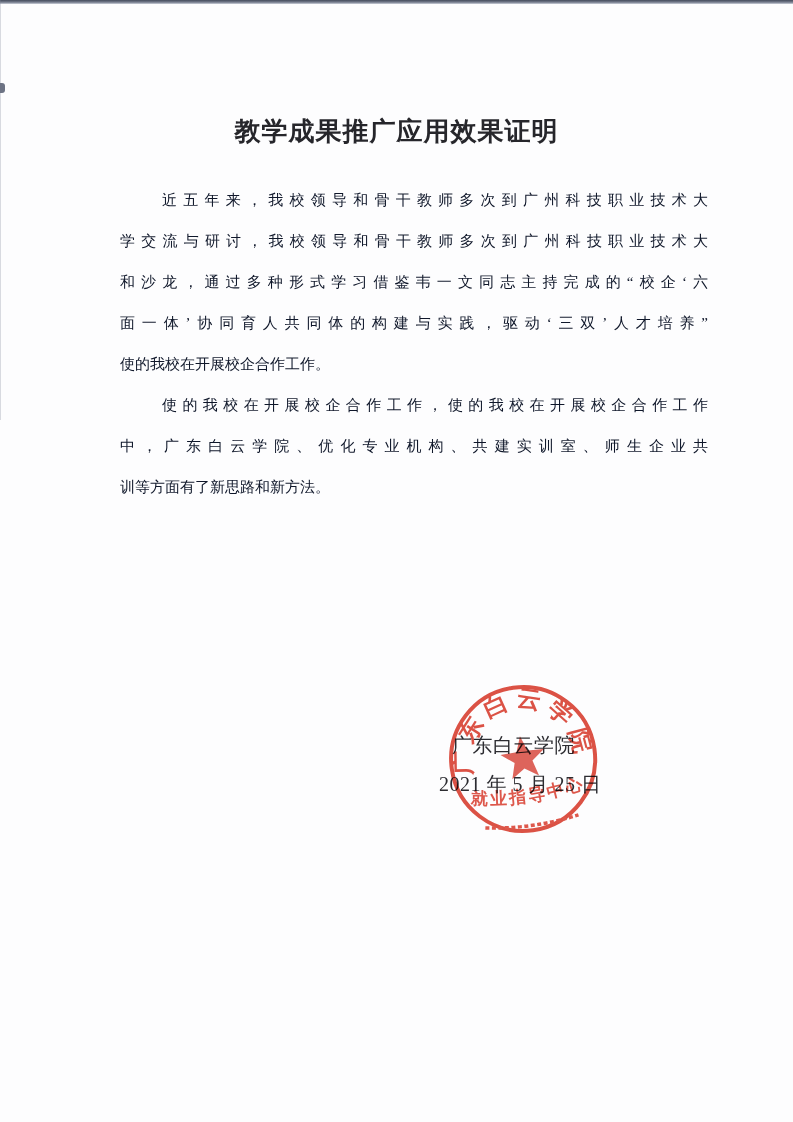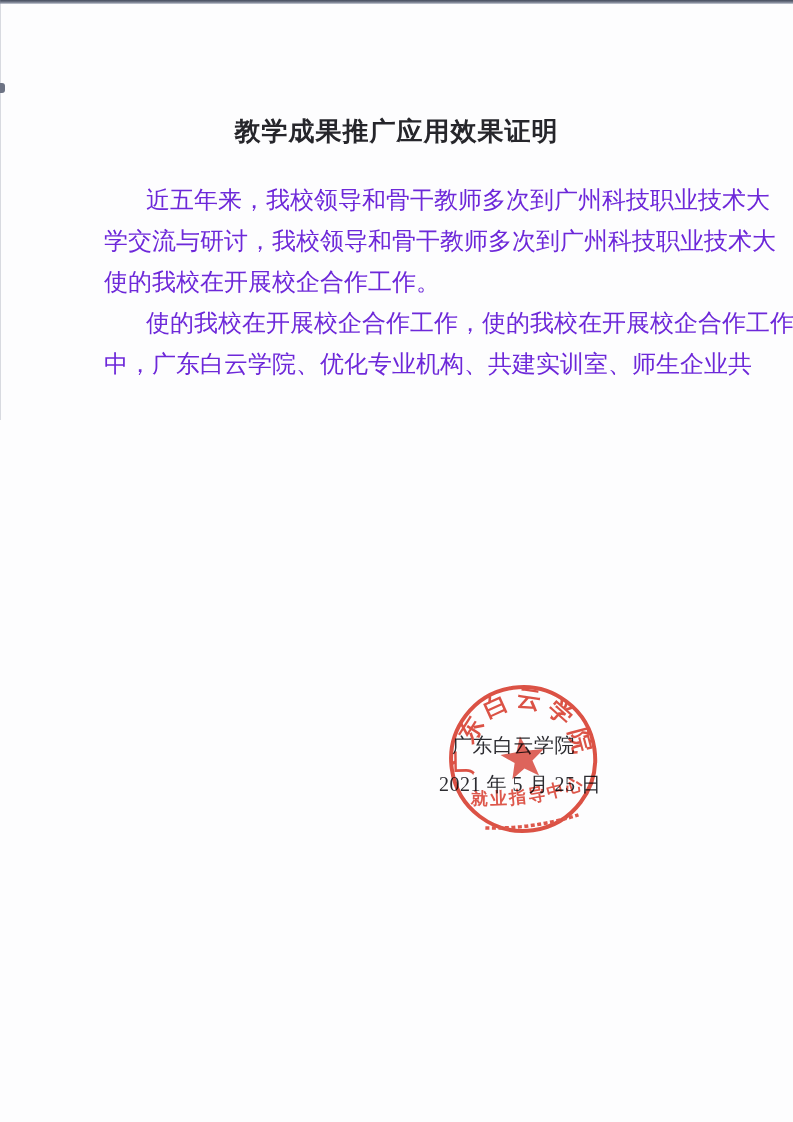--- a/index.html
+++ b/index.html
@@ -37,25 +37,25 @@
     width: 100%; margin: 0;
     text-align: center;
     font-family: Liberation Mono, monospace;
     font-weight: 700;
     font-size: 26px;
     letter-spacing: 1px;
     color: #26262b;
   }
   
   .body-text {
-    position: absolute; top: 180px; left: 104px;
+    position: absolute; top: 180px; left: 120px;
     width: 588px;
-    font-size: 24px;
+    font-size: 15px;
     line-height: 41px;
-    color: #6d28d9;
+    color: #0f172a;
   }
   .para .line {
     text-align: justify;
     text-align-last: justify;
     white-space: nowrap;
   }
   .para .line:first-child { text-indent: 42px; }
   .para .line:last-child { text-align-last: left; }
   
   .sig-org {
@@ -98,25 +98,28 @@
   <div class="scan-top-edge"></div>
   <div class="scan-left-line"></div>
   <div class="scan-speck"></div>
 
   <h1 class="title">教学成果推广应用效果证明</h1>
 
   <div class="body-text">
     <div class="para">
         <div class="line">近五年来，我校领导和骨干教师多次到广州科技职业技术大</div>
         <div class="line">学交流与研讨，我校领导和骨干教师多次到广州科技职业技术大</div>
+        <div class="line">和沙龙，通过多种形式学习借鉴韦一文同志主持完成的“校企‘六</div>
+        <div class="line">面一体’协同育人共同体的构建与实践，驱动‘三双’人才培养”</div>
         <div class="line">使的我校在开展校企合作工作。</div>
       </div>
     <div class="para">
         <div class="line">使的我校在开展校企合作工作，使的我校在开展校企合作工作</div>
         <div class="line">中，广东白云学院、优化专业机构、共建实训室、师生企业共</div>
+        <div class="line">训等方面有了新思路和新方法。</div>
       </div>
   </div>
 
   <div class="sig-org">广东白云学院</div>
   <div class="sig-date">2021 年 5 月 25 日</div>
 
   <svg class="seal" viewBox="0 0 174 162" width="174" height="162" xmlns="http://www.w3.org/2000/svg">
     <circle class="ring" cx="87" cy="82" r="72"></circle>
     <path id="sealArcTop" d="M 35.8 91.1 A 52 52 0 1 1 138.2 91.1" fill="none"></path>
     <text class="arc-text" text-anchor="middle">

